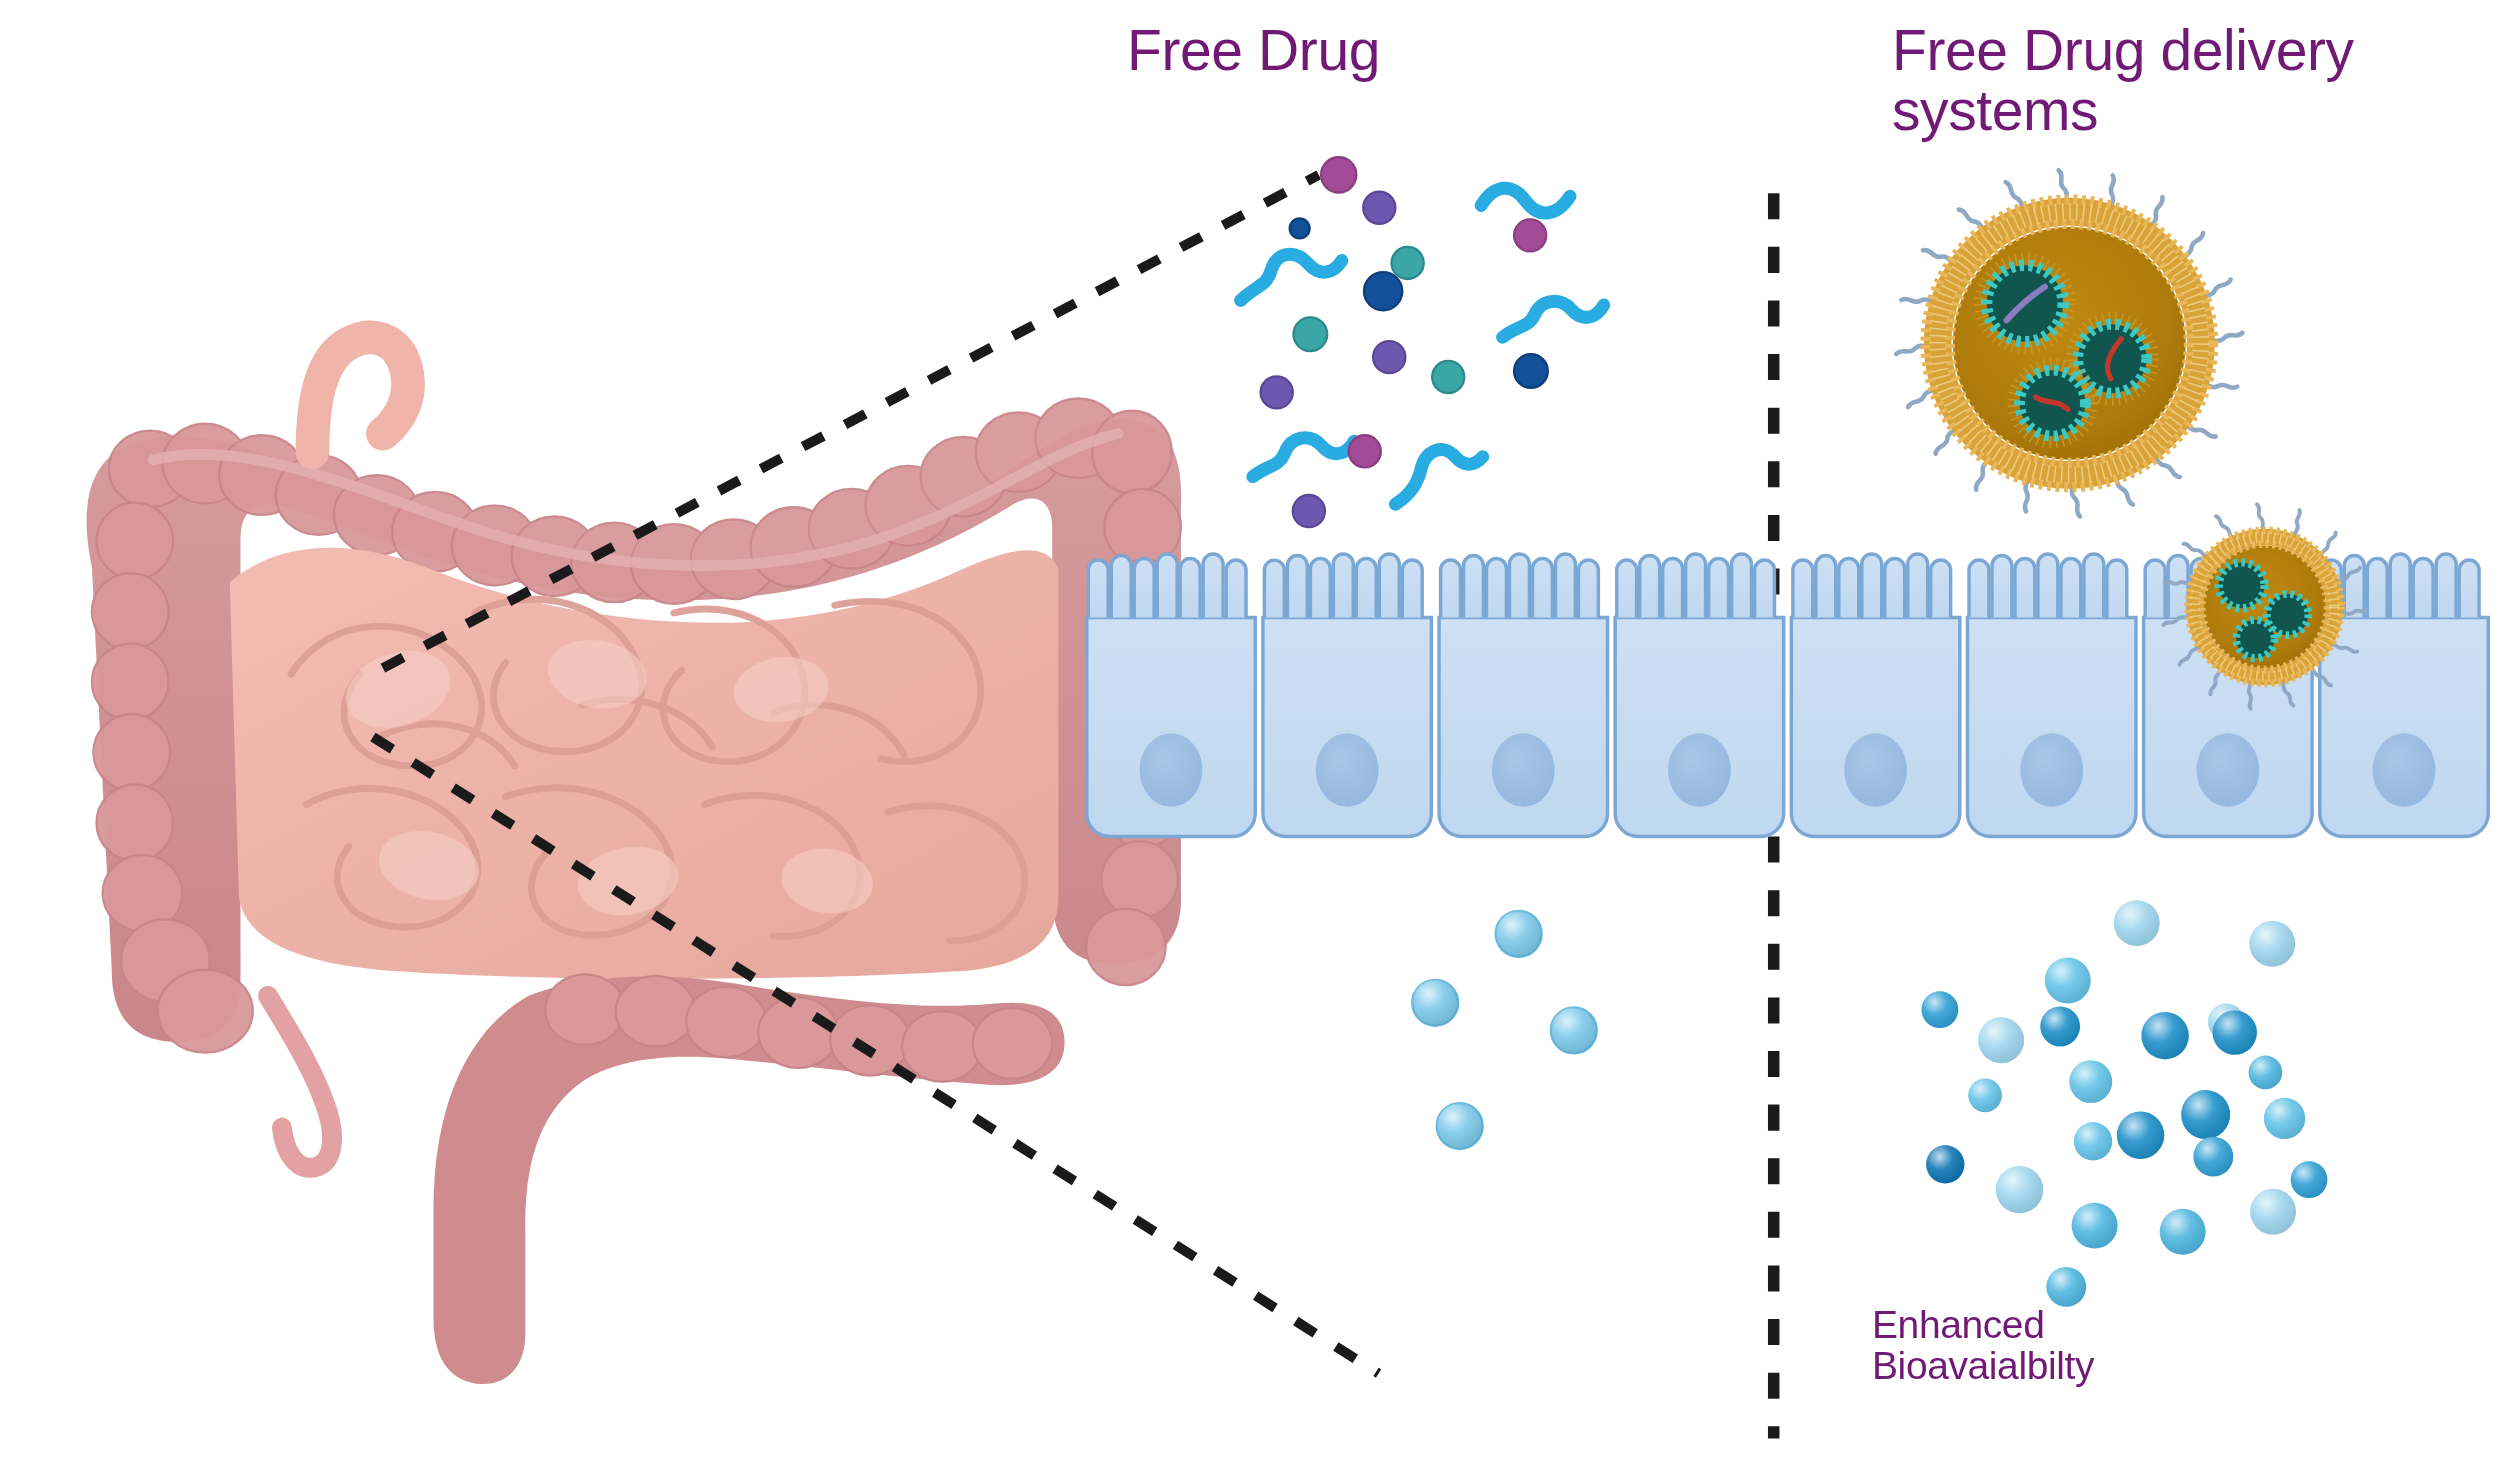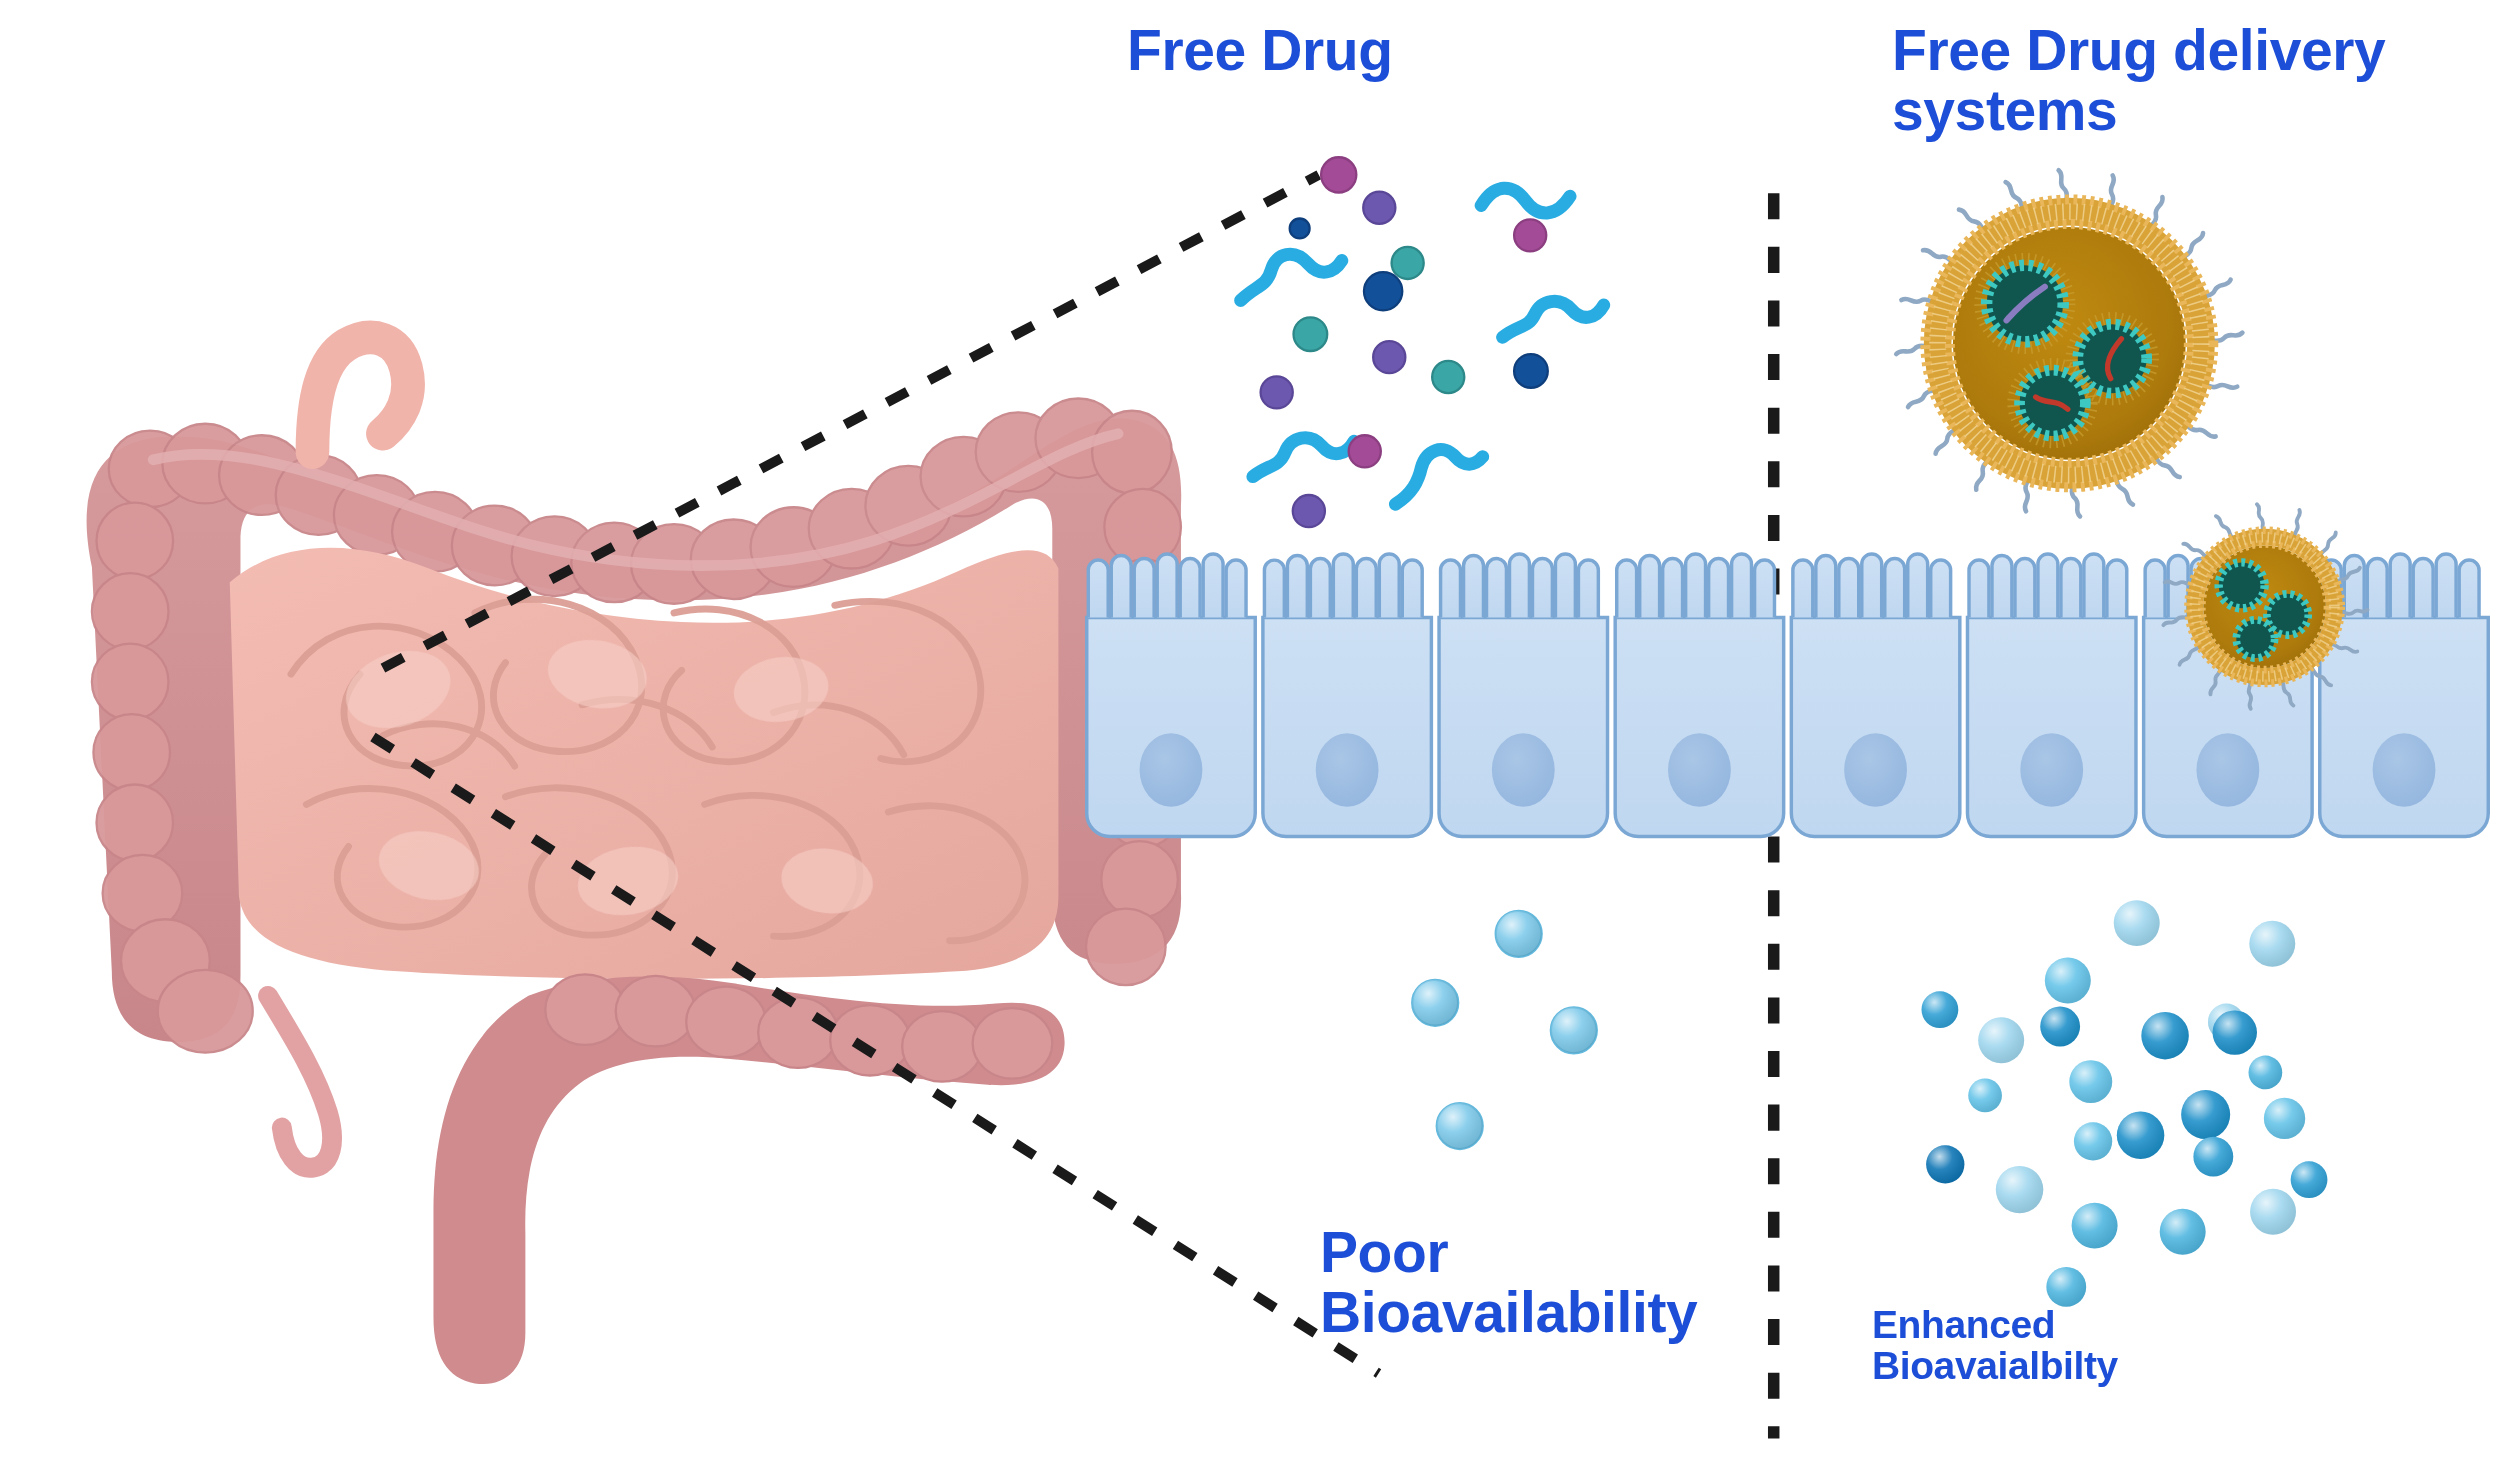--- a/index.html
+++ b/index.html
@@ -3,21 +3,21 @@
 <meta charset="utf-8">
 <title>Oral Drug Delivery Diagram</title>
 <style>
   html,body{margin:0;padding:0;background:#ffffff;}
   body{
     width:2512px;height:1474px;position:relative;overflow:hidden;
     font-family:"Liberation Sans","DejaVu Sans",sans-serif;
     background:#ffffff;
   }
   .stage{position:absolute;left:0;top:0;width:2512px;height:1474px;}
-  .lbl{position:absolute;font-weight:bold;color:#1d4ed8;line-height:1.06;
+  .lbl{position:absolute;font-weight:normal;color:#701a75;line-height:1.06;
        letter-spacing:-0.4px;white-space:pre-line;}
 
   #label-oral-drug-delivery{left:55px;top:83px;font-size:57px;}
   #label-free-drug{left:1127px;top:20px;font-size:57px;}
   #label-nano-drug-delivery{left:1892px;top:20px;font-size:57px;width:582px;}
   #label-poor-bioavailability{left:1320px;top:1222px;font-size:57px;}
   #label-enhanced-bioavailability{left:1872px;top:1304px;font-size:39px;}
 
   svg.layer{position:absolute;left:0;top:0;width:2512px;height:1474px;overflow:visible;}
   .nosel{user-select:none;}
@@ -582,20 +582,18 @@
         </g>
     </g>
   </svg>
 
 
   <div class="lbl nosel" id="label-free-drug">Free Drug</div>
 
   <div class="lbl nosel" id="label-nano-drug-delivery">Free Drug delivery
 systems</div>
 
-  <div class="lbl nosel" id="label-poor-bioavailability">Poor
-Bioavailability</div>
 
   <div class="lbl nosel" id="label-enhanced-bioavailability">Enhanced
 Bioavaialbilty</div>
 
 </div>
 
 
 </body></html>

